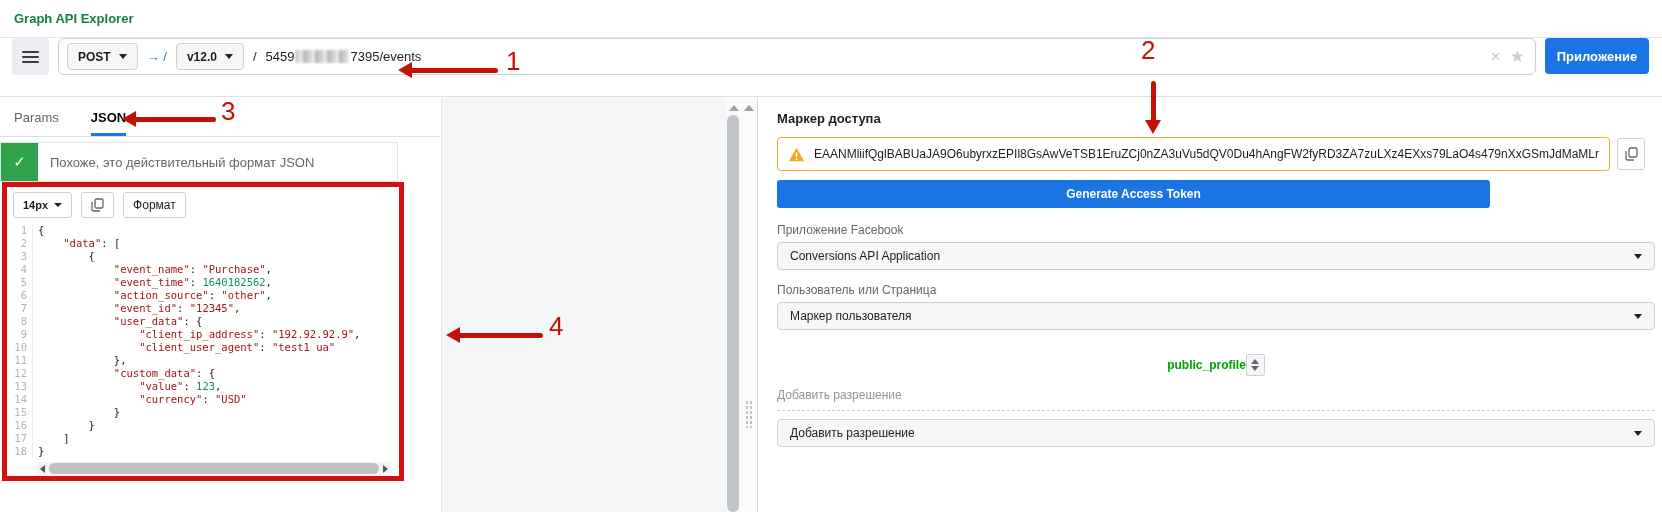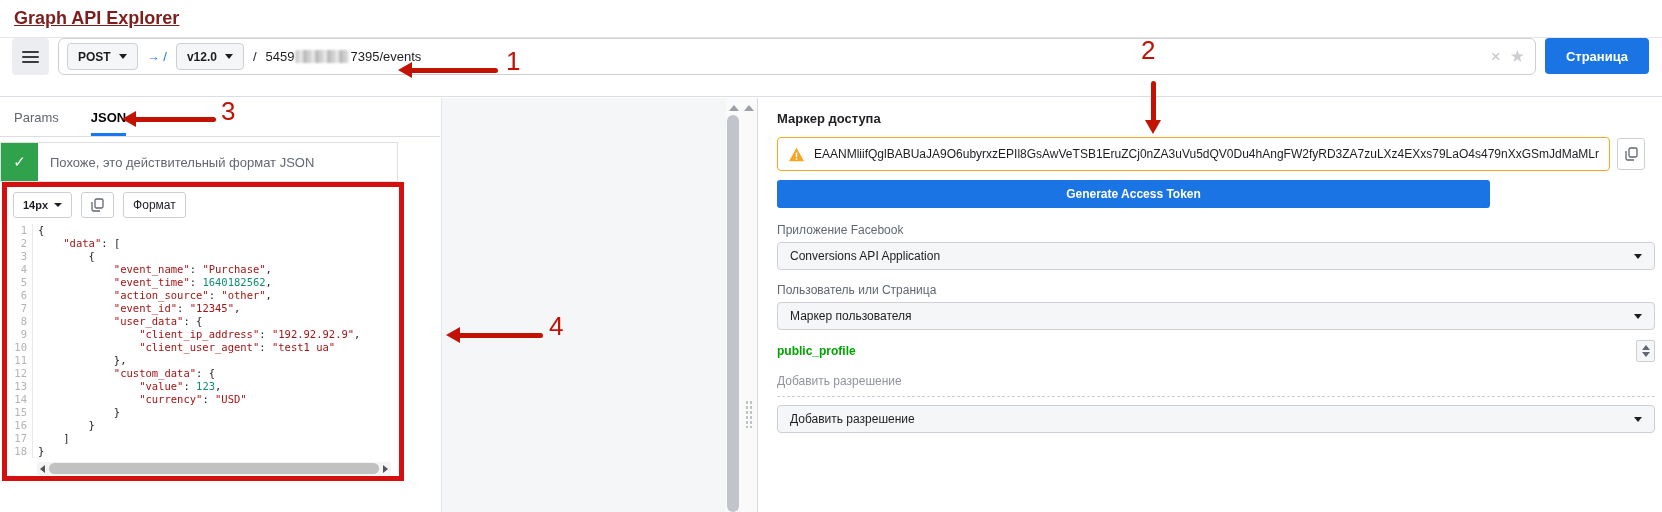--- a/index.html
+++ b/index.html
@@ -2,21 +2,21 @@
 <html><head>
 <meta charset="utf-8">
 <style>
   * { box-sizing: border-box; margin: 0; padding: 0; }
   html,body { background:#fff; }
   body { font-family:"Liberation Sans", sans-serif; color:#1c1e21; }
   .screen { position:relative; width:1662px; height:512px; background:#fff; overflow:hidden; }
 
   
   .app-header { height:38px; border-bottom:1px solid #e4e6eb; display:flex; align-items:center; padding-left:14px; }
-  .app-header h1 { font-size:18px; font-weight:bold; color:#7f1d1d;text-decoration:underline; }
+  .app-header h1 { font-size:13px; font-weight:bold; color:#15803d; }
 
   
   .toolbar { height:59px; border-bottom:1px solid #dadde1; display:flex; align-items:flex-start; padding:0 12px; gap:9px; }
   .hamburger { width:37px; height:37px; background:#ebedf0; border:none; border-radius:4px; display:flex; flex-direction:column; justify-content:center; align-items:center; gap:3px; cursor:pointer; flex:none; }
   .hamburger i { width:17px; height:2px; background:#3a3b3c; border-radius:1px; }
   .urlbar { flex:none; width:1478px; height:37px; border:1px solid #ccd0d5; border-radius:6px; background:#fff; display:flex; align-items:center; padding:0 10px 0 8px; gap:9px; }
   .dd { height:27px; background:#f5f6f7; border:1px solid #ccd0d5; border-radius:4px; display:flex; align-items:center; padding:0 10px; font-size:12px; font-weight:bold; color:#1c1e21; cursor:pointer; }
   .caret { width:0; height:0; border-left:4px solid transparent; border-right:4px solid transparent; border-top:5px solid #1c1e21; margin-left:8px; }
   .caret.sm { border-top-width:4px; margin-left:6px; }
   .arrow-sep { color:#1877f2; font-size:13px; }
@@ -76,21 +76,21 @@
   .copy-btn { width:28px; height:32px; background:#fff; border:1px solid #ccd0d5; border-radius:3px; display:flex; align-items:center; justify-content:center; cursor:pointer; }
   .generate-btn { margin-top:9px; width:713px; height:28px; background:#1b74e4; color:#fff; font-size:12px; font-weight:bold; border:none; border-radius:3px; cursor:pointer; font-family:"Liberation Sans",sans-serif; }
   .rp-label { margin-top:15px; font-size:12px; color:#606770; }
   .rp-label.tight { margin-top:13px; }
   .select-box { margin-top:5px; width:878px; height:28px; background:#f5f6f7; border:1px solid #ccd0d5; border-radius:4px; display:flex; align-items:center; justify-content:space-between; padding:0 12px; font-size:12px; color:#1c1e21; cursor:pointer; }
   .perm-header { margin-top:21px; width:878px; display:flex; align-items:center; justify-content:space-between; }
   .perm-title { display:flex; align-items:center; gap:6px; }
   .info-dot { width:13px; height:13px; border-radius:50%; background:#bec3c9; color:#fff; font-size:9px; display:flex; align-items:center; justify-content:center; font-weight:bold; }
   .perm-icons { display:flex; align-items:center; gap:10px; }
   .icon-svg { width:15px; height:15px; display:block; }
-  .perm-item { margin-top:10px; width:878px; display:flex; align-items:center; justify-content:space-between; }
+  .perm-item { margin-top:24px; width:878px; display:flex; align-items:center; justify-content:center; }
   .perm-name { font-size:12px; font-weight:bold; color:#00a400; }
   .spinner { width:19px; height:22px; background:#f5f6f7; border:1px solid #ccd0d5; border-radius:2px; display:flex; flex-direction:column; align-items:center; justify-content:center; gap:2px; cursor:pointer; }
   .spin-up { width:0; height:0; border-left:4px solid transparent; border-right:4px solid transparent; border-bottom:5px solid #606770; }
   .spin-dn { width:0; height:0; border-left:4px solid transparent; border-right:4px solid transparent; border-top:5px solid #606770; }
   .add-placeholder { margin-top:12px; font-size:12px; color:#90949c; }
   .dashed-sep { margin-top:8px; width:878px; border-top:1px dashed #ccd0d5; }
   .add-select { margin-top:8px; }
 
   
   .ann-label { position:absolute; color:#c11204; font-size:26px; line-height:1; z-index:30; }
@@ -129,21 +129,21 @@
       <span class="path-slash">/</span>
       <span class="path">
         <span>5459</span>
         <span class="blurbox"></span>
         <span>7395/events</span>
       </span>
       <span class="spacer"></span>
       <span class="clear-x">×</span>
       <span class="star">★</span>
     </div>
-    <button class="send-btn">Страница</button>
+    <button class="send-btn">Приложение</button>
   </div>
 
   <div class="content">
 
     <div class="left-panel">
       <div class="tabs">
         <span class="tab">Params</span>
         <span class="tab active">JSON</span>
       </div>
       <div class="valid-row">

